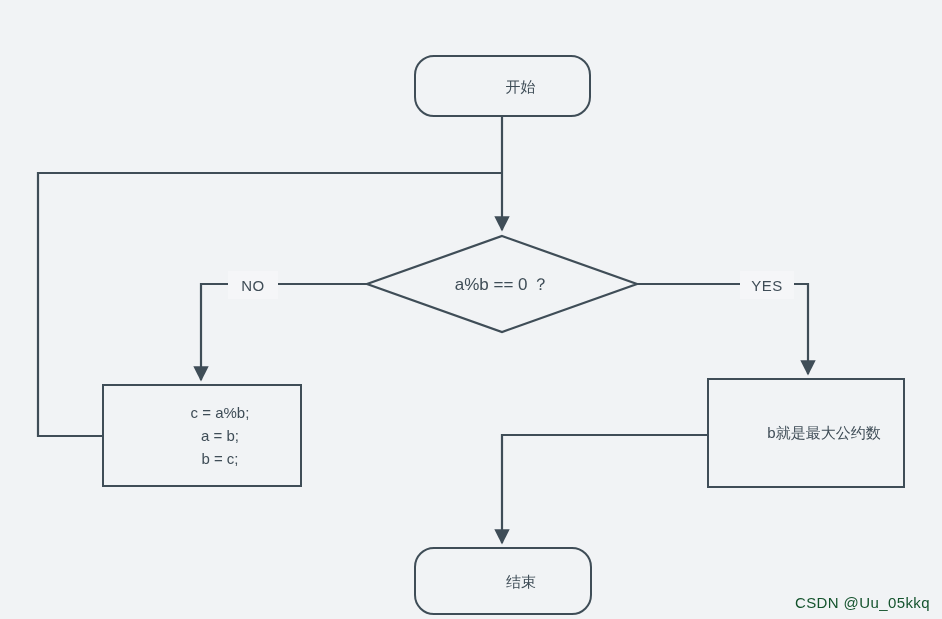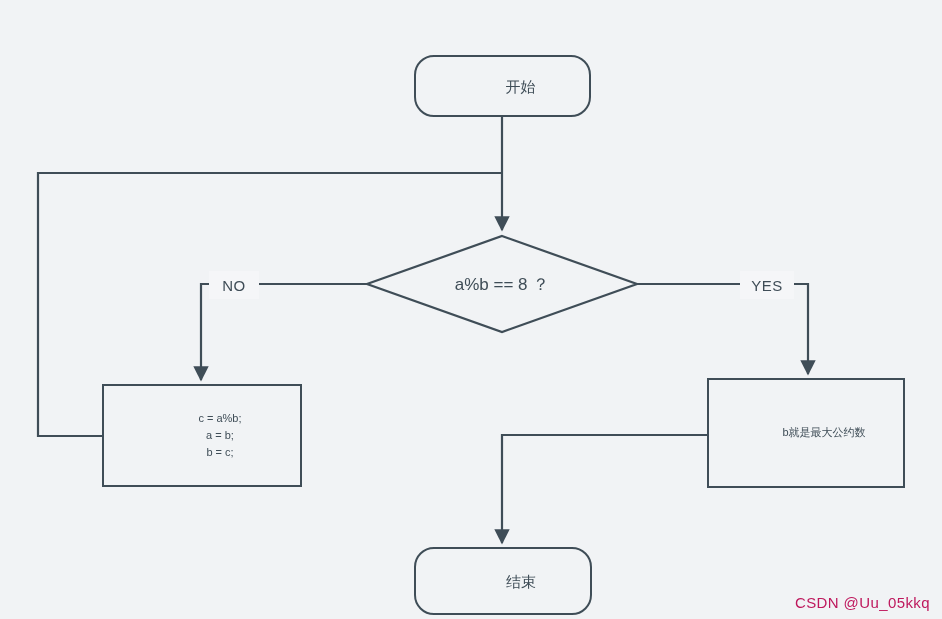--- a/index.html
+++ b/index.html
@@ -39,21 +39,21 @@
     padding-left: 36px;
   }
   .terminator {
     border: 2px solid #3f4d57;
     border-radius: 20px;
     font-size: 15px;
     line-height: 1.4;
   }
   .process {
     border: 2px solid #3f4d57;
-    font-size: 11px;
+    font-size: 15px;
     line-height: 1.55;
   }
   .process .code-line {
     display: block;
     white-space: pre;
   }
   .decision-label {
     position: absolute;
     display: flex;
     align-items: center;
@@ -70,27 +70,27 @@
     color: #3f4d57;
     background: #f5f6f8;
     font-size: 15px;
     letter-spacing: 0.5px;
   }
   #start-node  { left: 414px; top: 55px;  width: 177px; height: 62px; }
   #end-node    { left: 414px; top: 547px; width: 178px; height: 68px; }
   #left-box    { left: 102px; top: 384px; width: 200px; height: 103px; }
   #right-box   { left: 707px; top: 378px; width: 198px; height: 110px; }
   #decision-text { left: 367px; top: 236px; width: 270px; height: 96px; }
-  #label-no    { left: 209px; top: 271px; width: 50px; height: 28px; }
+  #label-no    { left: 228px; top: 271px; width: 50px; height: 28px; }
   #label-yes   { left: 740px; top: 271px; width: 54px; height: 28px; justify-content: center; }
   #watermark {
     position: absolute;
     right: 12px;
     bottom: 8px;
-    color: #be185d;
+    color: #14532d;
     font-size: 15px;
     letter-spacing: 0.4px;
     white-space: nowrap;
   }
 </style>
 </head>
 <body>
 
 <div id="canvas">
 
@@ -115,21 +115,21 @@
 
       <path d="M 502 236 L 637 284 L 502 332 L 367 284 Z"></path>
     </g>
   </svg>
 
   <div class="node terminator" id="start-node">
     <span>开始</span>
   </div>
 
   <div class="decision-label" id="decision-text">
-    <span>a%b == 8 ？</span>
+    <span>a%b == 0 ？</span>
   </div>
 
   <div class="edge-label" id="label-no">
     <span>NO</span>
   </div>
 
   <div class="edge-label" id="label-yes">
     <span>YES</span>
   </div>
 

